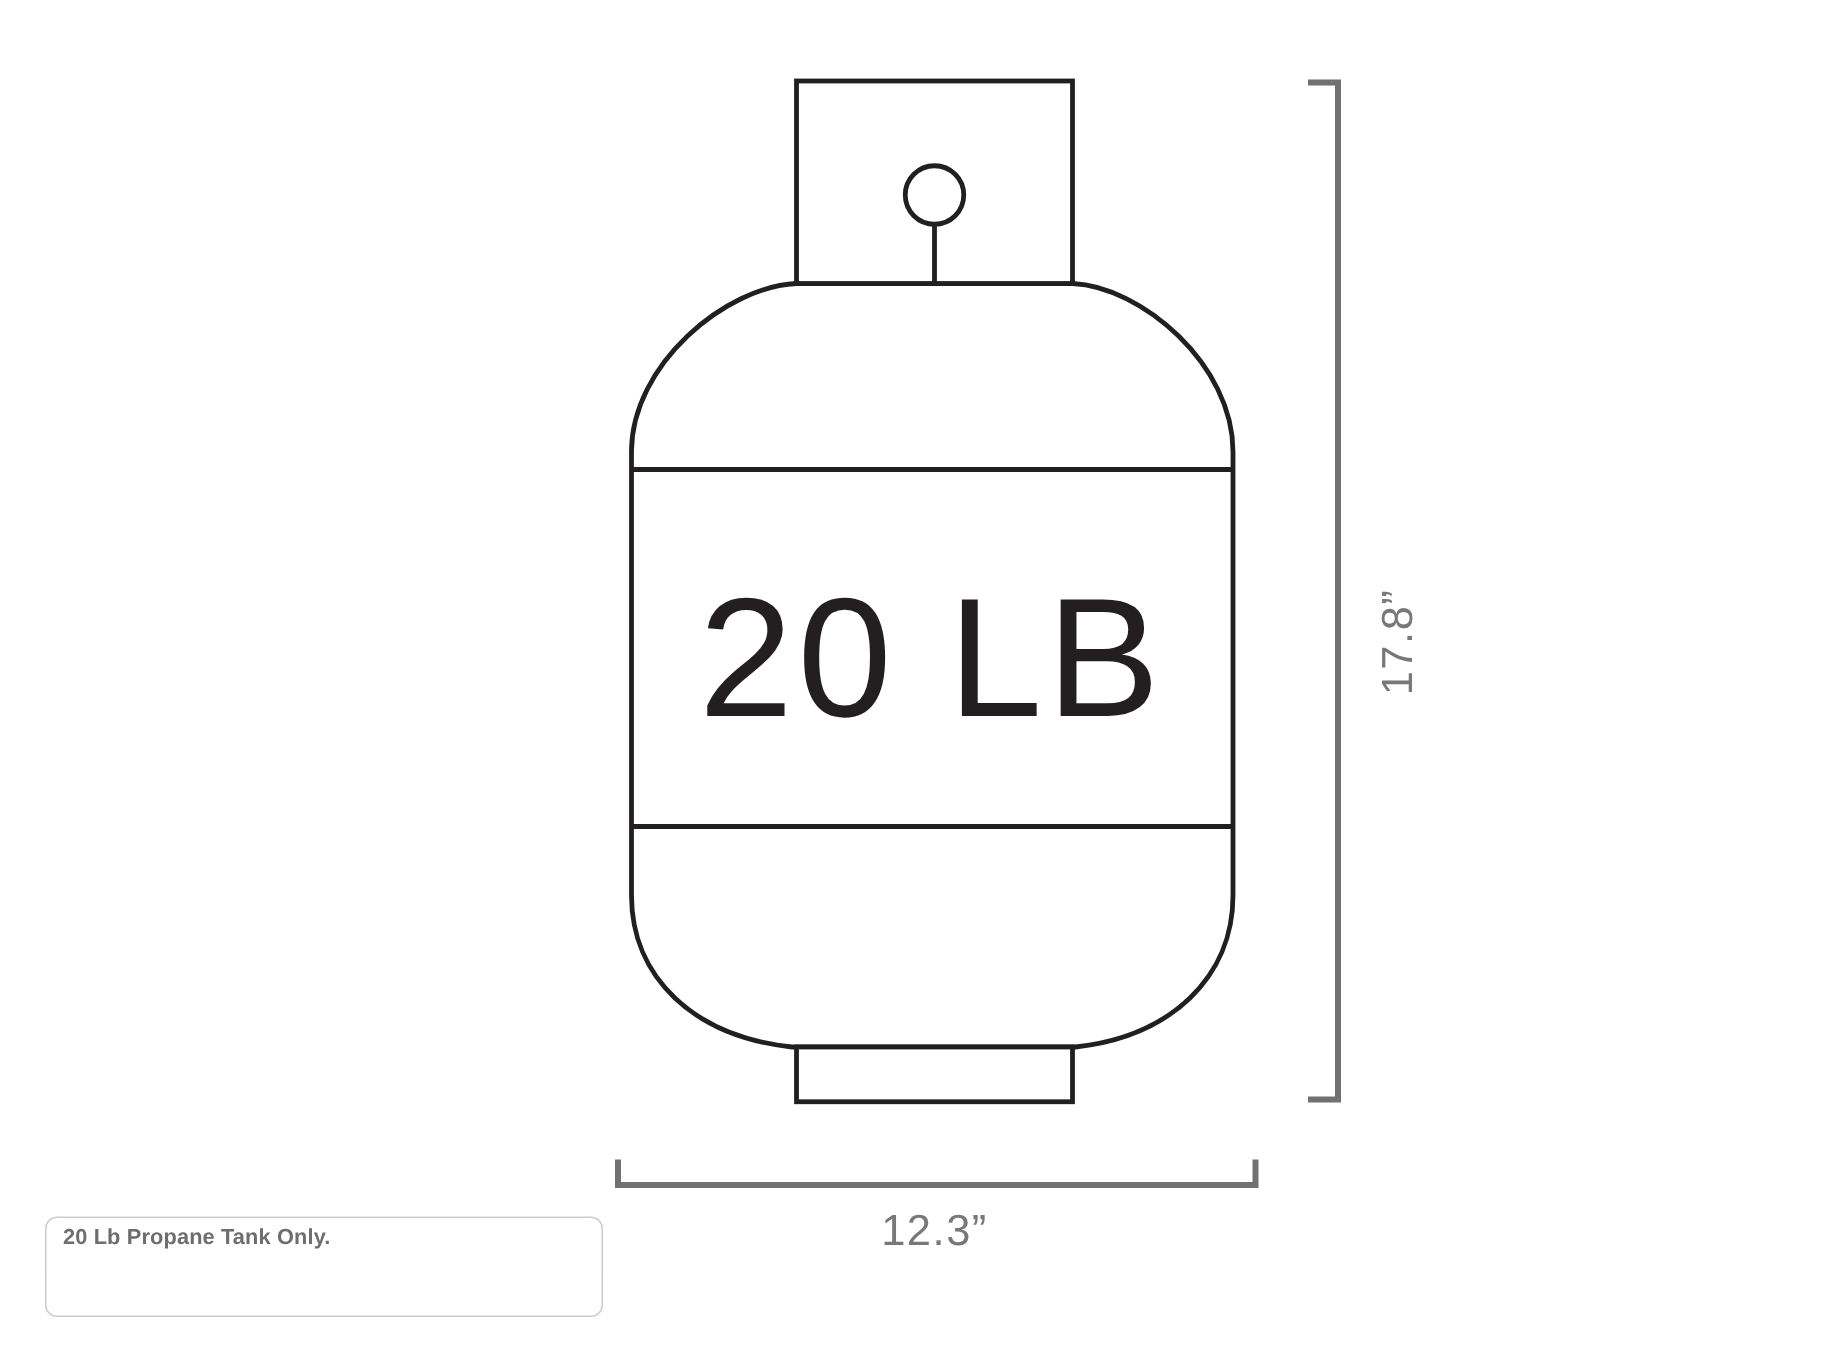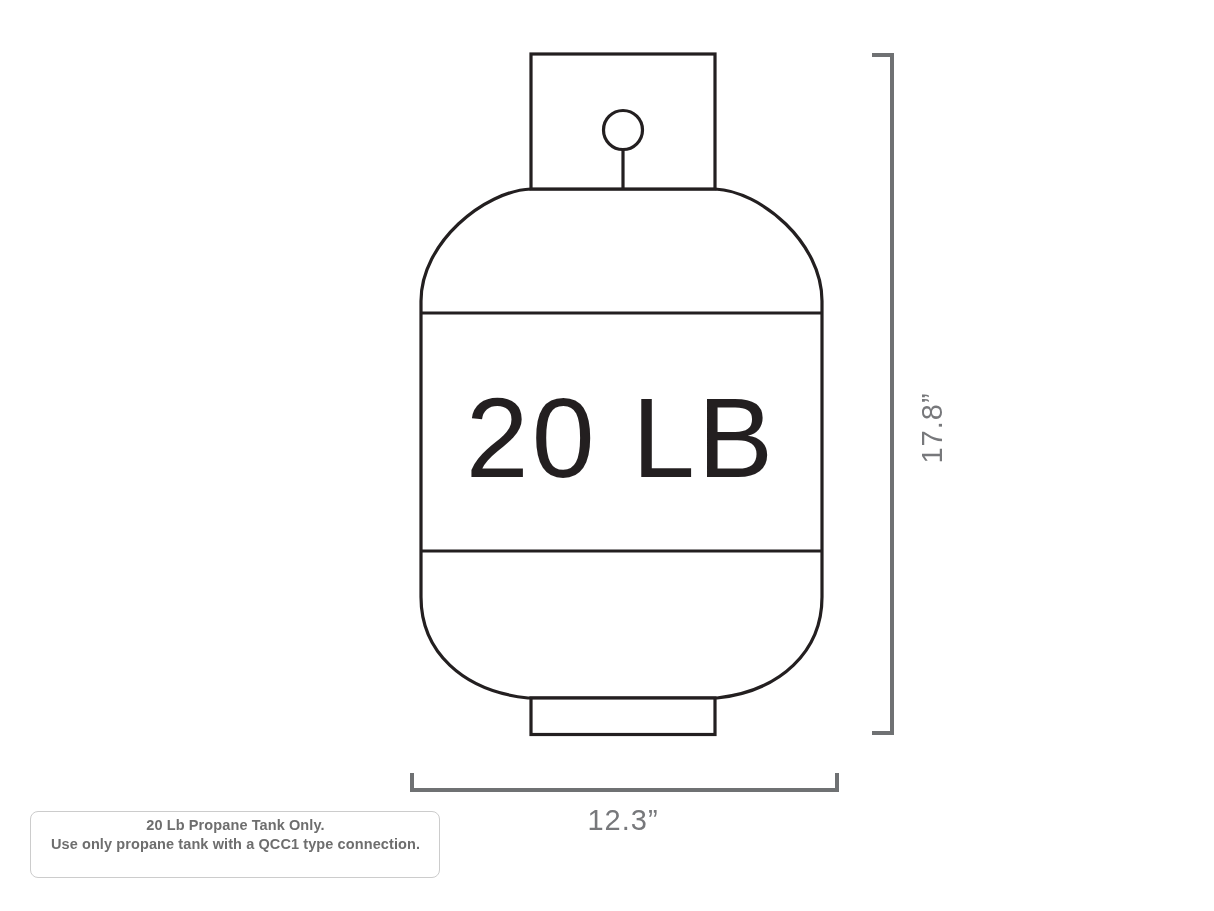--- a/index.html
+++ b/index.html
@@ -7,21 +7,20 @@
     padding: 0;
     background: #ffffff;
     font-family: "Liberation Sans", "DejaVu Sans", sans-serif;
   }
   .canvas {
     position: relative;
     width: 1214px;
     height: 911px;
     background: #ffffff;
     overflow: hidden;
-    text-align: center;
   }
   .diagram-svg {
     position: absolute;
     left: 0;
     top: 0;
   }
   .tank-stroke {
     fill: #ffffff;
     stroke: #231f20;
     stroke-width: 3.2;
@@ -46,21 +45,21 @@
   .dim-text {
     font-family: "Liberation Sans", "DejaVu Sans", sans-serif;
     font-size: 29px;
     letter-spacing: 1px;
     fill: #77787b;
   }
   .notes-box {
     position: absolute;
     left: 30px;
     top: 811px;
-    width: 410px;
+    width: 372px;
     height: 67px;
     box-sizing: border-box;
     border: 1.5px solid #cccccc;
     border-radius: 8px;
     background: #ffffff;
     padding: 4px 10px 0 11px;
   }
   .note-line {
     font-size: 14.5px;
     line-height: 19px;
@@ -109,16 +108,15 @@
     <g>
       <line class="dim-line" x1="411" y1="790" x2="838" y2="790"></line>
       <line class="dim-line" x1="412" y1="773" x2="412" y2="792"></line>
       <line class="dim-line" x1="837" y1="773" x2="837" y2="792"></line>
     </g>
     <text class="dim-text" x="623" y="830" text-anchor="middle">12.3”</text>
   </svg>
 
   <div class="notes-box">
     <div class="note-line">20 Lb Propane Tank Only.</div>
-    <div class="note-line">Use only propane tank with a QCC1 type connection.</div>
   </div>
 
 </div>
 
 </body></html>

